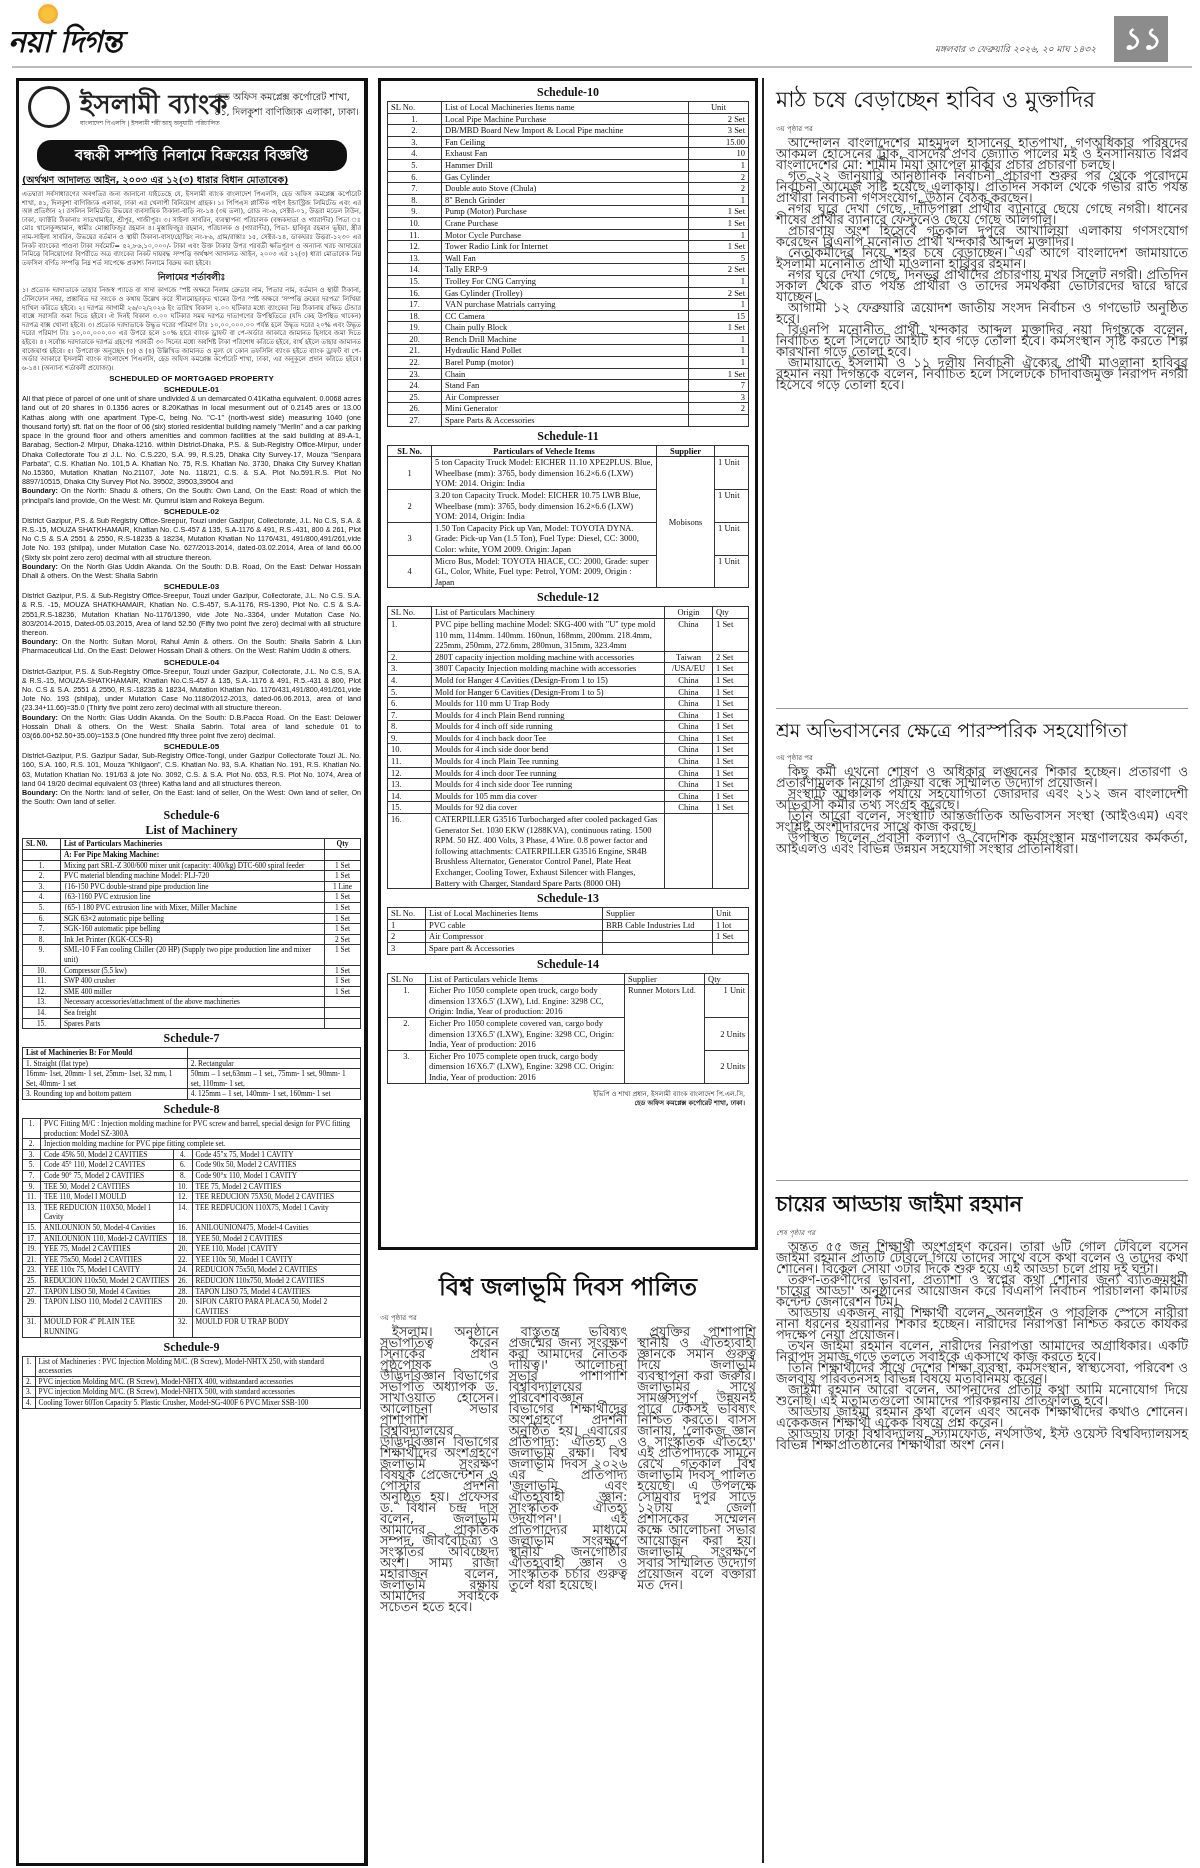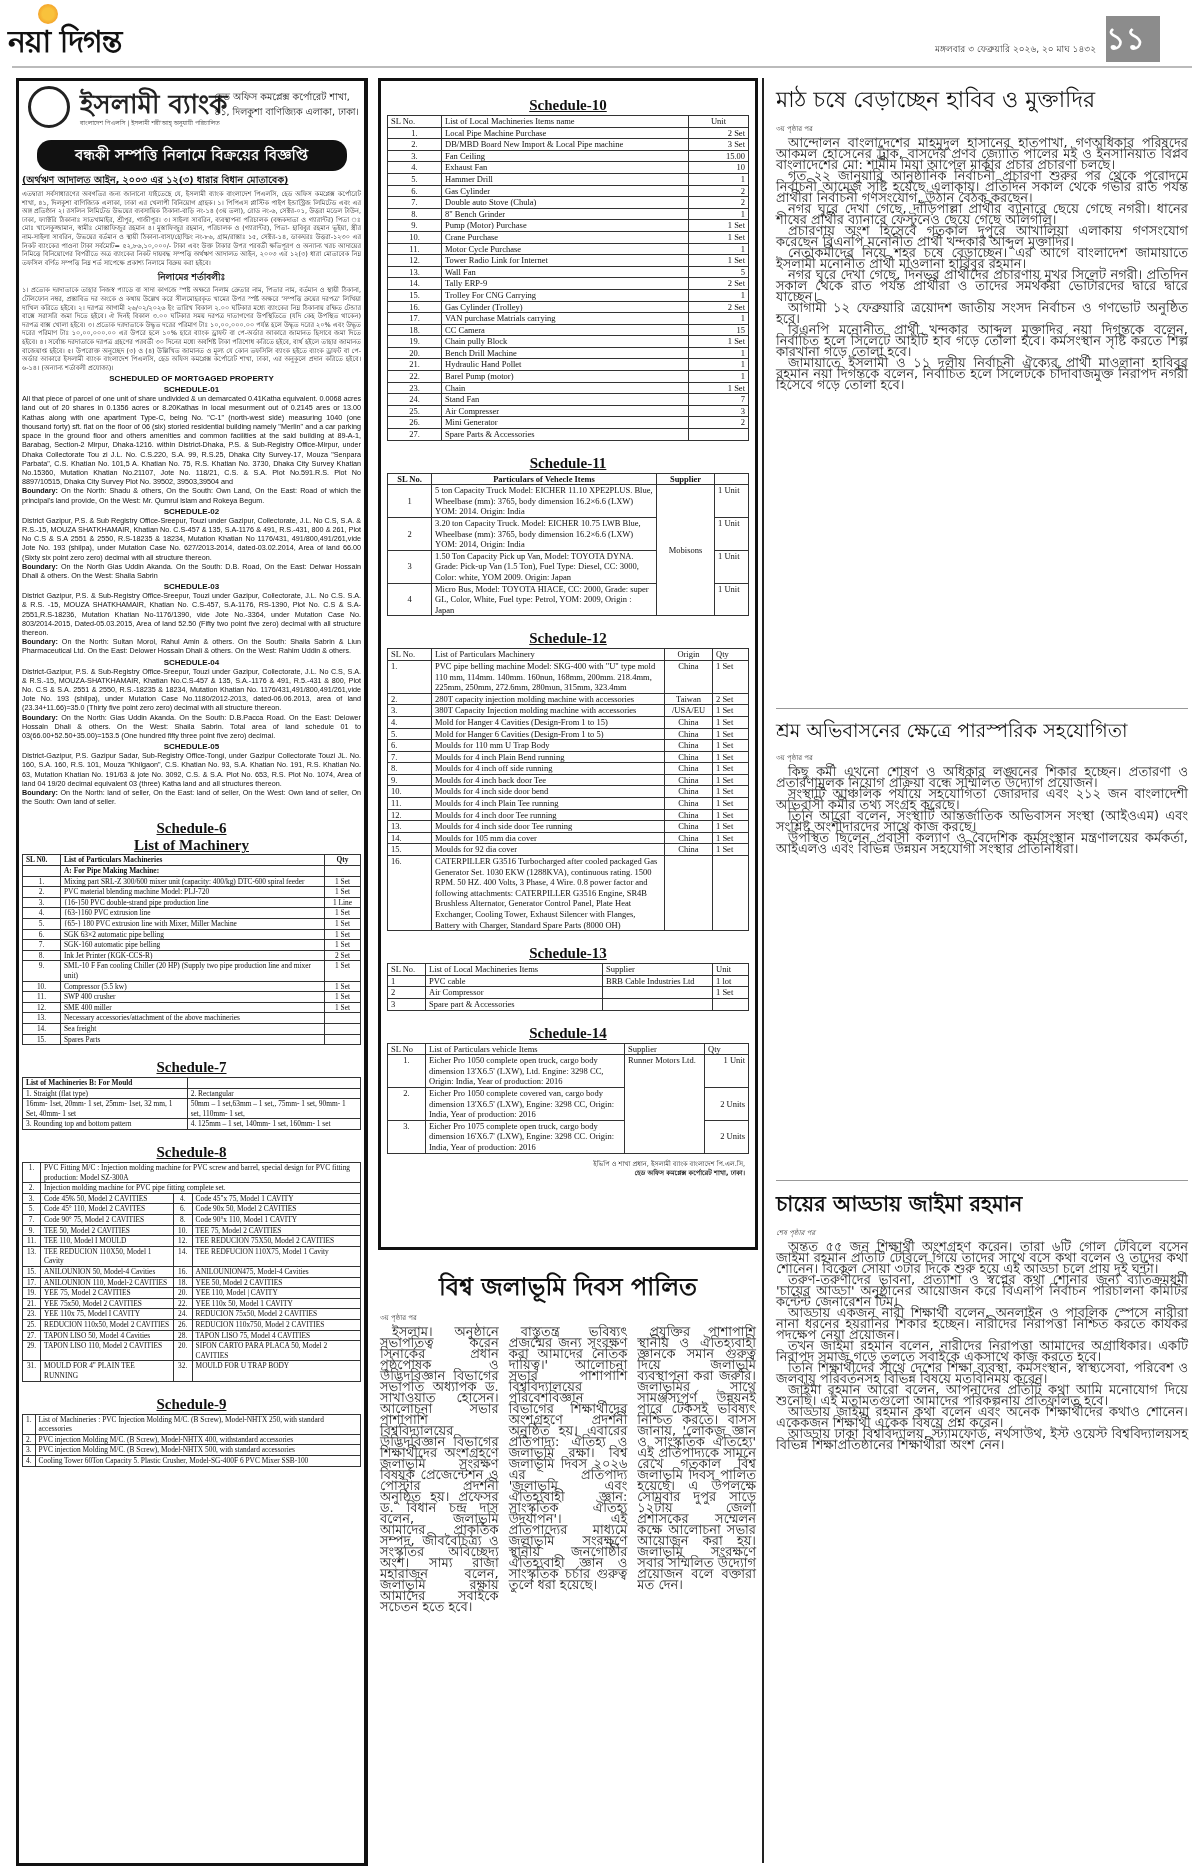--- a/index.html
+++ b/index.html
@@ -1,38 +1,38 @@
 <!DOCTYPE html>
 <html><head>
 <meta charset="utf-8">
 <style>
   * { box-sizing: border-box; margin: 0; padding: 0; }
   body { width: 1200px; height: 1868px; background: #fff; font-family: "Liberation Serif", serif; color: #111; overflow: hidden; position: relative; }
-  .masthead { position: absolute; left: 0; top: 0; width: 1184px; height: 62px; }
+  .masthead { position: absolute; left: 0; top: 0; width: 1184px; height: 62px; font-style: italic; }
   .logo { position: absolute; left: 8px; top: 18px; font-family: "DejaVu Sans", sans-serif; font-weight: bold; font-size: 30px; color: #111; letter-spacing: -1px; }
   .logo .sun { position: absolute; left: 30px; top: -14px; width: 20px; height: 20px; border-radius: 50%; background: radial-gradient(circle, #f9c23c 40%, #f08a1c 100%); }
   .date-line { position: absolute; right: 88px; top: 42px; font-family: "DejaVu Sans", sans-serif; font-size: 9px; color: #333; }
-  .page-num { position: absolute; right: 24px; top: 16px; width: 54px; height: 46px; background: #8c8c8c; color: #fff; font-family: "DejaVu Sans", sans-serif; font-size: 30px; font-weight: bold; text-align: left; line-height: 46px; }
+  .page-num { position: absolute; right: 16px; top: 16px; width: 54px; height: 46px; background: #8c8c8c; color: #fff; font-family: "DejaVu Sans", sans-serif; font-size: 30px; font-weight: bold; text-align: center; line-height: 46px; }
   .rule { position: absolute; left: 12px; top: 66px; width: 1180px; height: 2px; background: #bbb; }
 
   
   .adbox { position: absolute; left: 16px; top: 78px; width: 352px; height: 1788px; border: 3px solid #111; border-right-width: 4px; padding: 3px; }
   .adbox .bank-head { height: 52px; position: relative; }
   .bank-emblem { position: absolute; left: 6px; top: 2px; width: 42px; height: 42px; border: 3px solid #222; border-radius: 50%; }
   .bank-name { position: absolute; left: 58px; top: 0; font-family: "DejaVu Sans", sans-serif; font-weight: bold; font-size: 26px; color: #222; text-align: right; }
   .bank-sub { position: absolute; left: 58px; top: 34px; font-family: "DejaVu Sans", sans-serif; font-size: 6px; color: #444; }
   .branch { position: absolute; right: 2px; top: 5px; font-family: "DejaVu Sans", sans-serif; font-size: 9.5px; text-align: left; line-height: 15px; }
   .notice-title { margin: 4px auto 2px; width: 310px; background: #111; color: #fff; text-align: center; border-radius: 14px; font-family: "DejaVu Sans", sans-serif; font-weight: bold; font-size: 15px; padding: 3px 0; }
   .notice-sub { text-align: left; font-family: "DejaVu Sans", sans-serif; font-weight: bold; font-size: 9.5px; margin-bottom: 2px; text-decoration: underline; }
   .para { font-family: "DejaVu Sans", sans-serif; font-size: 6.5px; line-height: 8.6px; text-align: justify; color: #222; }
   .cond-title { text-align: center; font-family: "DejaVu Sans", sans-serif; font-weight: bold; font-size: 9px; margin: 3px 0 1px; }
   .eng { font-family: "Liberation Sans", sans-serif; font-size: 7.2px; line-height: 9.2px; text-align: justify; }
   .eng b { font-weight: bold; }
   .sch-h { text-align: center; font-family: "Liberation Sans", sans-serif; font-weight: bold; font-size: 8px; margin-top: 2px; }
-  .sch-h2 { text-align: center; font-family: "Liberation Serif", serif; font-weight: bold; font-size: 15px; margin: 14px 0 1px; text-decoration: underline; }
+  .sch-h2 { text-align: center; font-family: "Liberation Serif", serif; font-weight: bold; font-size: 12px; margin: 2px 0 1px; }
   table { border-collapse: collapse; width: 100%; font-family: "Liberation Serif", serif; }
   td, th { border: 1px solid #333; padding: 0 3px; vertical-align: top; text-align: left; }
   .t-small td, .t-small th { font-size: 7.4px; line-height: 9.6px; }
   .t-med td, .t-med th { font-size: 8.5px; line-height: 10.6px; }
   th { font-weight: normal; }
   .b { font-weight: bold; }
   .c { text-align: center; }
   .r { text-align: right; }
 
   

